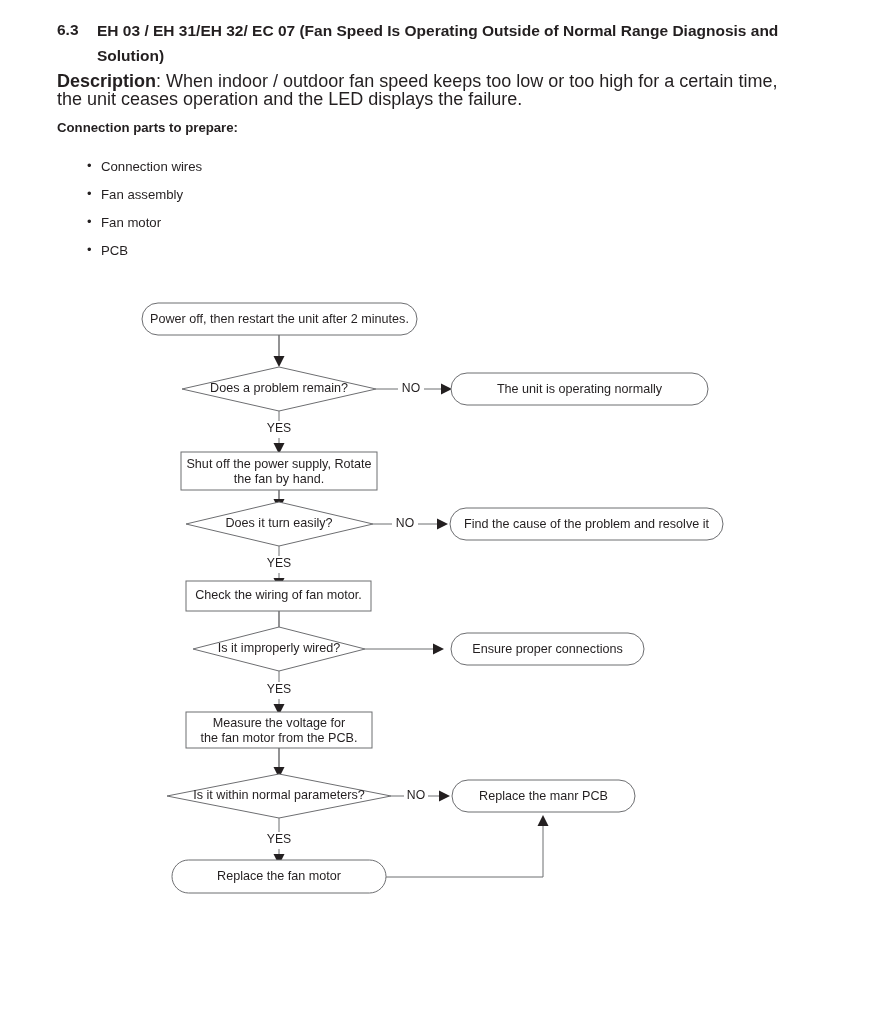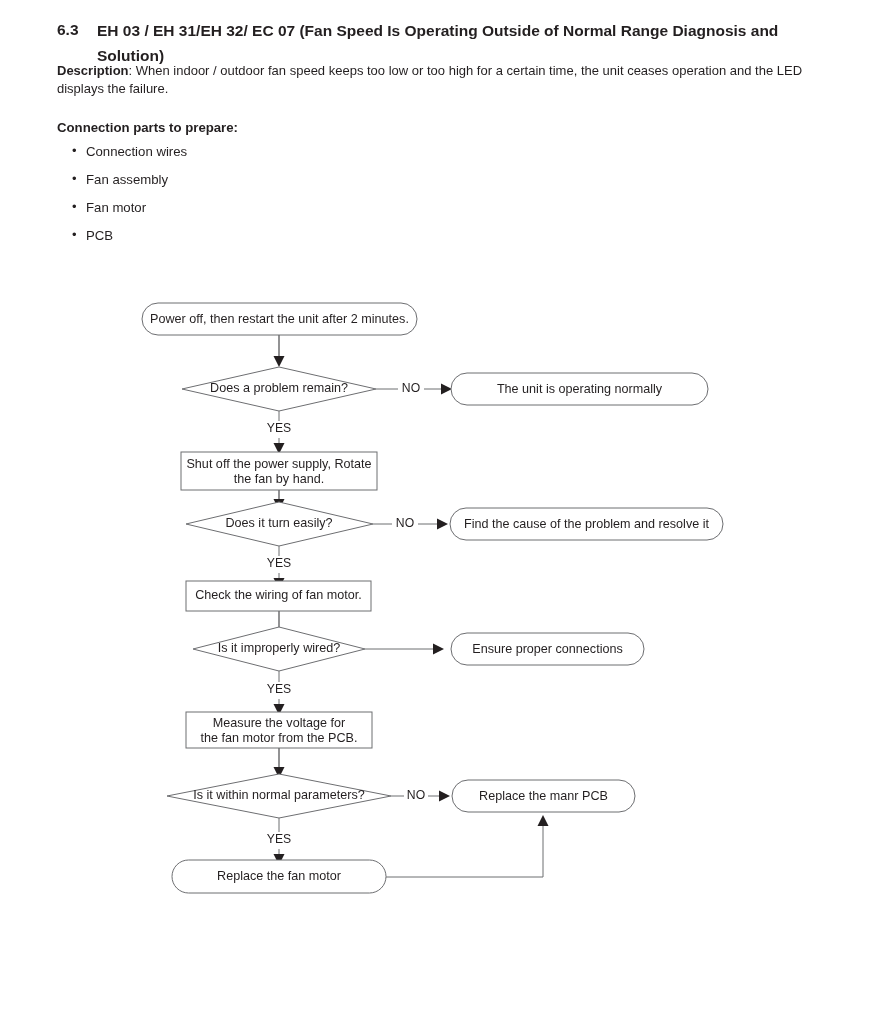--- a/index.html
+++ b/index.html
@@ -16,33 +16,33 @@
   .heading .num{
     font-size:15.5px;font-weight:bold;letter-spacing:0;
     width:40px;flex:0 0 40px;line-height:23px;
   }
   .heading .htext{
     font-size:15.5px;font-weight:bold;line-height:25px;width:700px;
   }
 
   
   .desc{
-    position:absolute;left:57px;top:62px;width:748px;
-    font-size:13px;line-height:17.5px;
+    position:absolute;left:57px;top:73px;width:748px;
+    font-size:18px;line-height:17.5px;
   }
   .desc b{font-weight:bold;}
   .subhead{
     position:absolute;left:57px;width:600px;
     font-size:13.2px;font-weight:bold;line-height:17px;
   }
   #rec-head{top:119px;}
   #trb-head{top:259px;}
 
   ul.parts{
-    position:absolute;left:57px;top:142px;margin:1px;padding:0;list-style:none;
+    position:absolute;left:57px;top:142px;margin:16px;padding:0;list-style:none;
     width:420px;
   }
   ul.parts li{
     font-size:13.2px;line-height:17px;margin:0 0 11px 0;padding-left:28px;position:relative;
   }
   ul.parts li:before{
     content:"\2022";position:absolute;left:14px;top:-1px;font-size:13px;
   }
 
   .note{

